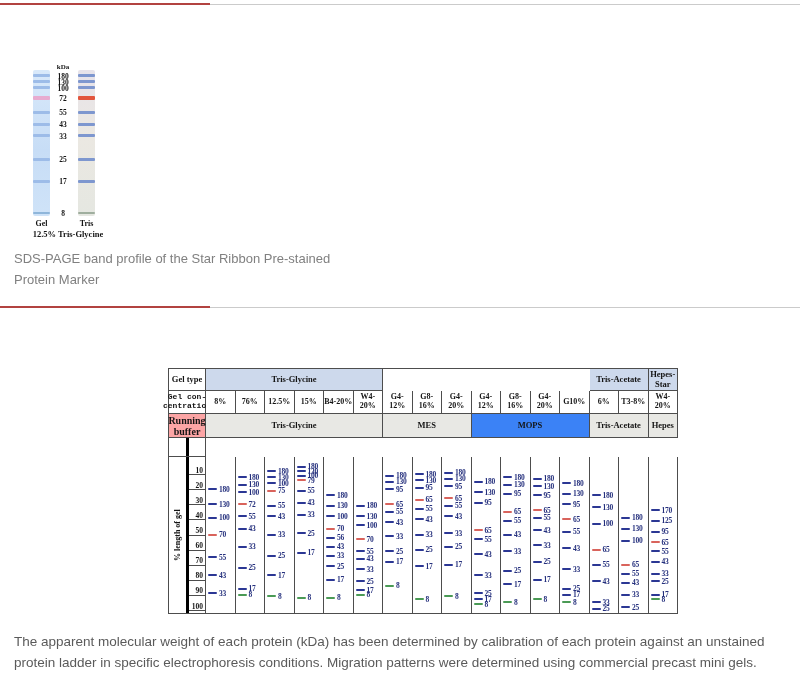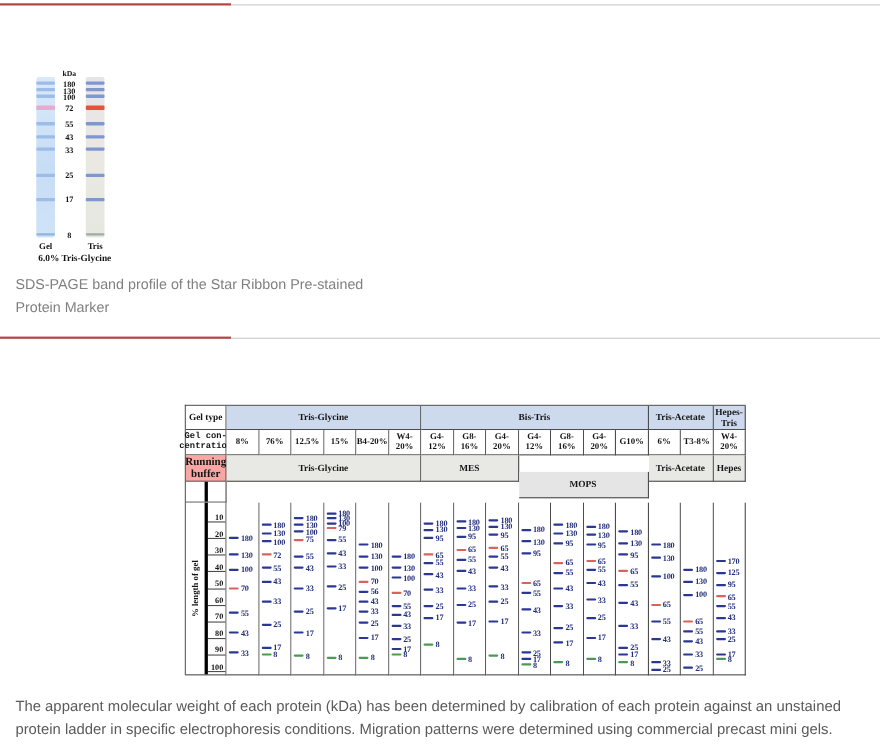--- a/index.html
+++ b/index.html
@@ -82,21 +82,21 @@
         <div class="gband" style="top: 40.8px; height: 3px; background: rgb(126, 151, 207);"></div>
         <div class="gband" style="top: 52.5px; height: 3px; background: rgb(126, 151, 207);"></div>
         <div class="gband" style="top: 64.2px; height: 3px; background: rgb(126, 151, 207);"></div>
         <div class="gband" style="top: 87.6px; height: 3px; background: rgb(126, 151, 207);"></div>
         <div class="gband" style="top: 109.5px; height: 3px; background: rgb(126, 151, 207);"></div>
         <div class="gband" style="top: 142.1px; height: 2px; background: rgb(159, 174, 158);"></div>
       </div>
     <div class="kda-unit">kDa</div>
     <div class="lane-label ll-gel">Gel</div>
     <div class="lane-label ll-blot">Tris</div>
-    <div class="cond-label">6.0% Tris-Glycine</div>
+    <div class="cond-label">12.5% Tris-Glycine</div>
   <div class="gl-label" style="top: 9.8px;">180</div>
       <div class="gl-label" style="top: 15.7px;">130</div>
       <div class="gl-label" style="top: 21.5px;">100</div>
       <div class="gl-label" style="top: 31.7px;">72</div>
       <div class="gl-label" style="top: 46.3px;">55</div>
       <div class="gl-label" style="top: 58px;">43</div>
       <div class="gl-label" style="top: 69.7px;">33</div>
       <div class="gl-label" style="top: 93.1px;">25</div>
       <div class="gl-label" style="top: 115px;">17</div>
       <div class="gl-label" style="top: 147.1px;">8</div>
@@ -106,24 +106,23 @@
 
   <div class="hr hr-2">
     <span class="hr-red"></span>
     <span class="hr-gray"></span>
   </div>
 
 
   <div class="migration-table">
       <div class="mt-cell" style="left: 0px; top: 0px; width: 37px; height: 22px; font-size: 8.5px; background: rgb(255, 255, 255);">Gel type</div>
       <div class="mt-cell" style="left: 37px; top: 0px; width: 177px; height: 22px; font-size: 8.5px; background: rgb(205, 217, 236);">Tris-Glycine</div>
-      <div class="mt-cell" style="left: 214px; top: 0px; width: 206.5px; height: 22px; font-size: 8.5px; background: rgb(205, 217, 236);">Bis-Tris</div>
       <div class="mt-cell" style="left: 420.5px; top: 0px; width: 59px; height: 22px; font-size: 8.5px; background: rgb(205, 217, 236);">Tris-Acetate</div>
       <div class="mt-cell" style="left: 479.5px; top: 0px; width: 29.5px; height: 22px; font-size: 8.5px; background: rgb(205, 217, 236);">Hepes-
-Tris</div>
+Star</div>
       <div class="mt-cell" style="left: 0px; top: 22px; width: 37px; height: 23px; font-size: 8px; background: rgb(255, 255, 255); font-family: Liberation Mono, monospace;">Gel con-
 centration</div>
       <div class="mt-cell" style="left: 37px; top: 22px; width: 29.5px; height: 23px; font-size: 8px; background: rgb(255, 255, 255);">8%</div>
       <div class="mt-cell" style="left: 66.5px; top: 22px; width: 29.5px; height: 23px; font-size: 8px; background: rgb(255, 255, 255);">76%</div>
       <div class="mt-cell" style="left: 96px; top: 22px; width: 29.5px; height: 23px; font-size: 8px; background: rgb(255, 255, 255);">12.5%</div>
       <div class="mt-cell" style="left: 125.5px; top: 22px; width: 29.5px; height: 23px; font-size: 8px; background: rgb(255, 255, 255);">15%</div>
       <div class="mt-cell" style="left: 155px; top: 22px; width: 29.5px; height: 23px; font-size: 8px; background: rgb(255, 255, 255);">B4-20%</div>
       <div class="mt-cell" style="left: 184.5px; top: 22px; width: 29.5px; height: 23px; font-size: 8px; background: rgb(255, 255, 255);">W4-20%</div>
       <div class="mt-cell" style="left: 214px; top: 22px; width: 29.5px; height: 23px; font-size: 8px; background: rgb(255, 255, 255);">G4-12%</div>
       <div class="mt-cell" style="left: 243.5px; top: 22px; width: 29.5px; height: 23px; font-size: 8px; background: rgb(255, 255, 255);">G8-16%</div>
@@ -132,21 +131,21 @@
       <div class="mt-cell" style="left: 332px; top: 22px; width: 29.5px; height: 23px; font-size: 8px; background: rgb(255, 255, 255);">G8-16%</div>
       <div class="mt-cell" style="left: 361.5px; top: 22px; width: 29.5px; height: 23px; font-size: 8px; background: rgb(255, 255, 255);">G4-20%</div>
       <div class="mt-cell" style="left: 391px; top: 22px; width: 29.5px; height: 23px; font-size: 8px; background: rgb(255, 255, 255);">G10%</div>
       <div class="mt-cell" style="left: 420.5px; top: 22px; width: 29.5px; height: 23px; font-size: 8px; background: rgb(255, 255, 255);">6%</div>
       <div class="mt-cell" style="left: 450px; top: 22px; width: 29.5px; height: 23px; font-size: 8px; background: rgb(255, 255, 255);">T3-8%</div>
       <div class="mt-cell" style="left: 479.5px; top: 22px; width: 29.5px; height: 23px; font-size: 8px; background: rgb(255, 255, 255);">W4-20%</div>
       <div class="mt-cell" style="left: 0px; top: 45px; width: 37px; height: 24px; font-size: 10px; background: #fca5a5;">Running
 buffer</div>
       <div class="mt-cell" style="left: 37px; top: 45px; width: 177px; height: 24px; font-size: 8.5px; background: rgb(232, 232, 228);">Tris-Glycine</div>
       <div class="mt-cell" style="left: 214px; top: 45px; width: 88.5px; height: 24px; font-size: 8.5px; background: rgb(232, 232, 228);">MES</div>
-      <div class="mt-cell" style="left: 302.5px; top: 60px; width: 118px; height: 24px; font-size: 8.5px; background: #e5e5e5;">MOPS</div>
+      <div class="mt-cell" style="left: 302.5px; top: 45px; width: 118px; height: 24px; font-size: 8.5px; background: #3b82f6;">MOPS</div>
       <div class="mt-cell" style="left: 420.5px; top: 45px; width: 59px; height: 24px; font-size: 8.5px; background: rgb(232, 232, 228);">Tris-Acetate</div>
       <div class="mt-cell" style="left: 479.5px; top: 45px; width: 29.5px; height: 24px; font-size: 8.5px; background: rgb(232, 232, 228);">Hepes</div>
       <div class="mt-cell" style="left: 0px; top: 69px; width: 37px; height: 19px; font-size: 8px; background: rgb(255, 255, 255);"><div class="vline"></div></div>
       <div class="mt-cell" style="left: 0px; top: 88px; width: 37px; height: 157px; font-size: 8px; background: rgb(255, 255, 255);"><div class="vline"></div><div class="axis-label">% length of gel</div><div class="tick-line" style="top: 17.1px;"></div><div class="tick-label" style="top: 8.6px;">10</div><div class="tick-line" style="top: 32.2px;"></div><div class="tick-label" style="top: 23.7px;">20</div><div class="tick-line" style="top: 47.3px;"></div><div class="tick-label" style="top: 38.8px;">30</div><div class="tick-line" style="top: 62.4px;"></div><div class="tick-label" style="top: 53.9px;">40</div><div class="tick-line" style="top: 77.5px;"></div><div class="tick-label" style="top: 69px;">50</div><div class="tick-line" style="top: 92.6px;"></div><div class="tick-label" style="top: 84.1px;">60</div><div class="tick-line" style="top: 107.7px;"></div><div class="tick-label" style="top: 99.2px;">70</div><div class="tick-line" style="top: 122.8px;"></div><div class="tick-label" style="top: 114.3px;">80</div><div class="tick-line" style="top: 137.9px;"></div><div class="tick-label" style="top: 129.4px;">90</div><div class="tick-line" style="top: 153px;"></div><div class="tick-label" style="top: 144.5px;">100</div></div>
       <div class="mt-cell" style="left: 37px; top: 88px; width: 29.5px; height: 157px; font-size: 7.5px; background: rgb(255, 255, 255);"><div class="band-row" style="top: 28.7px;"><span class="band-dash" style="background: rgb(43, 55, 148);"></span><span class="band-kda">180</span></div><div class="band-row" style="top: 43.8px;"><span class="band-dash" style="background: rgb(43, 55, 148);"></span><span class="band-kda">130</span></div><div class="band-row" style="top: 57.4px;"><span class="band-dash" style="background: rgb(43, 55, 148);"></span><span class="band-kda">100</span></div><div class="band-row" style="top: 74px;"><span class="band-dash" style="background: rgb(217, 99, 92);"></span><span class="band-kda">70</span></div><div class="band-row" style="top: 96.7px;"><span class="band-dash" style="background: rgb(43, 55, 148);"></span><span class="band-kda">55</span></div><div class="band-row" style="top: 114.8px;"><span class="band-dash" style="background: rgb(43, 55, 148);"></span><span class="band-kda">43</span></div><div class="band-row" style="top: 132.9px;"><span class="band-dash" style="background: rgb(43, 55, 148);"></span><span class="band-kda">33</span></div></div>
       <div class="mt-cell" style="left: 66.5px; top: 88px; width: 29.5px; height: 157px; font-size: 7.5px; background: rgb(255, 255, 255);"><div class="band-row" style="top: 16.6px;"><span class="band-dash" style="background: rgb(43, 55, 148);"></span><span class="band-kda">180</span></div><div class="band-row" style="top: 24.2px;"><span class="band-dash" style="background: rgb(43, 55, 148);"></span><span class="band-kda">130</span></div><div class="band-row" style="top: 31.7px;"><span class="band-dash" style="background: rgb(43, 55, 148);"></span><span class="band-kda">100</span></div><div class="band-row" style="top: 43.8px;"><span class="band-dash" style="background: rgb(217, 99, 92);"></span><span class="band-kda">72</span></div><div class="band-row" style="top: 55.9px;"><span class="band-dash" style="background: rgb(43, 55, 148);"></span><span class="band-kda">55</span></div><div class="band-row" style="top: 68px;"><span class="band-dash" style="background: rgb(43, 55, 148);"></span><span class="band-kda">43</span></div><div class="band-row" style="top: 86.1px;"><span class="band-dash" style="background: rgb(43, 55, 148);"></span><span class="band-kda">33</span></div><div class="band-row" style="top: 107.2px;"><span class="band-dash" style="background: rgb(43, 55, 148);"></span><span class="band-kda">25</span></div><div class="band-row" style="top: 128.4px;"><span class="band-dash" style="background: rgb(43, 55, 148);"></span><span class="band-kda">17</span></div><div class="band-row" style="top: 134.4px;"><span class="band-dash" style="background: rgb(74, 154, 85);"></span><span class="band-kda">8</span></div></div>
       <div class="mt-cell" style="left: 96px; top: 88px; width: 29.5px; height: 157px; font-size: 7.5px; background: rgb(255, 255, 255);"><div class="band-row" style="top: 10.6px;"><span class="band-dash" style="background: rgb(43, 55, 148);"></span><span class="band-kda">180</span></div><div class="band-row" style="top: 16.6px;"><span class="band-dash" style="background: rgb(43, 55, 148);"></span><span class="band-kda">130</span></div><div class="band-row" style="top: 22.7px;"><span class="band-dash" style="background: rgb(43, 55, 148);"></span><span class="band-kda">100</span></div><div class="band-row" style="top: 30.2px;"><span class="band-dash" style="background: rgb(217, 99, 92);"></span><span class="band-kda">75</span></div><div class="band-row" style="top: 45.3px;"><span class="band-dash" style="background: rgb(43, 55, 148);"></span><span class="band-kda">55</span></div><div class="band-row" style="top: 55.9px;"><span class="band-dash" style="background: rgb(43, 55, 148);"></span><span class="band-kda">43</span></div><div class="band-row" style="top: 74px;"><span class="band-dash" style="background: rgb(43, 55, 148);"></span><span class="band-kda">33</span></div><div class="band-row" style="top: 95.1px;"><span class="band-dash" style="background: rgb(43, 55, 148);"></span><span class="band-kda">25</span></div><div class="band-row" style="top: 114.8px;"><span class="band-dash" style="background: rgb(43, 55, 148);"></span><span class="band-kda">17</span></div><div class="band-row" style="top: 135.9px;"><span class="band-dash" style="background: rgb(74, 154, 85);"></span><span class="band-kda">8</span></div></div>
       <div class="mt-cell" style="left: 125.5px; top: 88px; width: 29.5px; height: 157px; font-size: 7.5px; background: rgb(255, 255, 255);"><div class="band-row" style="top: 6.1px;"><span class="band-dash" style="background: rgb(43, 55, 148);"></span><span class="band-kda">180</span></div><div class="band-row" style="top: 10.6px;"><span class="band-dash" style="background: rgb(43, 55, 148);"></span><span class="band-kda">130</span></div><div class="band-row" style="top: 15.1px;"><span class="band-dash" style="background: rgb(43, 55, 148);"></span><span class="band-kda">100</span></div><div class="band-row" style="top: 19.6px;"><span class="band-dash" style="background: rgb(217, 99, 92);"></span><span class="band-kda">79</span></div><div class="band-row" style="top: 30.2px;"><span class="band-dash" style="background: rgb(43, 55, 148);"></span><span class="band-kda">55</span></div><div class="band-row" style="top: 42.3px;"><span class="band-dash" style="background: rgb(43, 55, 148);"></span><span class="band-kda">43</span></div><div class="band-row" style="top: 54.4px;"><span class="band-dash" style="background: rgb(43, 55, 148);"></span><span class="band-kda">33</span></div><div class="band-row" style="top: 72.5px;"><span class="band-dash" style="background: rgb(43, 55, 148);"></span><span class="band-kda">25</span></div><div class="band-row" style="top: 92.1px;"><span class="band-dash" style="background: rgb(43, 55, 148);"></span><span class="band-kda">17</span></div><div class="band-row" style="top: 137.4px;"><span class="band-dash" style="background: rgb(74, 154, 85);"></span><span class="band-kda">8</span></div></div>
       <div class="mt-cell" style="left: 155px; top: 88px; width: 29.5px; height: 157px; font-size: 7.5px; background: rgb(255, 255, 255);"><div class="band-row" style="top: 34.7px;"><span class="band-dash" style="background: rgb(43, 55, 148);"></span><span class="band-kda">180</span></div><div class="band-row" style="top: 45.3px;"><span class="band-dash" style="background: rgb(43, 55, 148);"></span><span class="band-kda">130</span></div><div class="band-row" style="top: 55.9px;"><span class="band-dash" style="background: rgb(43, 55, 148);"></span><span class="band-kda">100</span></div><div class="band-row" style="top: 68px;"><span class="band-dash" style="background: rgb(217, 99, 92);"></span><span class="band-kda">70</span></div><div class="band-row" style="top: 77px;"><span class="band-dash" style="background: rgb(43, 55, 148);"></span><span class="band-kda">56</span></div><div class="band-row" style="top: 86.1px;"><span class="band-dash" style="background: rgb(43, 55, 148);"></span><span class="band-kda">43</span></div><div class="band-row" style="top: 95.1px;"><span class="band-dash" style="background: rgb(43, 55, 148);"></span><span class="band-kda">33</span></div><div class="band-row" style="top: 105.7px;"><span class="band-dash" style="background: rgb(43, 55, 148);"></span><span class="band-kda">25</span></div><div class="band-row" style="top: 119.3px;"><span class="band-dash" style="background: rgb(43, 55, 148);"></span><span class="band-kda">17</span></div><div class="band-row" style="top: 137.4px;"><span class="band-dash" style="background: rgb(74, 154, 85);"></span><span class="band-kda">8</span></div></div>
       <div class="mt-cell" style="left: 184.5px; top: 88px; width: 29.5px; height: 157px; font-size: 7.5px; background: rgb(255, 255, 255);"><div class="band-row" style="top: 45.3px;"><span class="band-dash" style="background: rgb(43, 55, 148);"></span><span class="band-kda">180</span></div><div class="band-row" style="top: 55.9px;"><span class="band-dash" style="background: rgb(43, 55, 148);"></span><span class="band-kda">130</span></div><div class="band-row" style="top: 64.9px;"><span class="band-dash" style="background: rgb(43, 55, 148);"></span><span class="band-kda">100</span></div><div class="band-row" style="top: 78.5px;"><span class="band-dash" style="background: rgb(217, 99, 92);"></span><span class="band-kda">70</span></div><div class="band-row" style="top: 90.6px;"><span class="band-dash" style="background: rgb(43, 55, 148);"></span><span class="band-kda">55</span></div><div class="band-row" style="top: 98.2px;"><span class="band-dash" style="background: rgb(43, 55, 148);"></span><span class="band-kda">43</span></div><div class="band-row" style="top: 108.7px;"><span class="band-dash" style="background: rgb(43, 55, 148);"></span><span class="band-kda">33</span></div><div class="band-row" style="top: 120.8px;"><span class="band-dash" style="background: rgb(43, 55, 148);"></span><span class="band-kda">25</span></div><div class="band-row" style="top: 129.9px;"><span class="band-dash" style="background: rgb(43, 55, 148);"></span><span class="band-kda">17</span></div><div class="band-row" style="top: 134.4px;"><span class="band-dash" style="background: rgb(74, 154, 85);"></span><span class="band-kda">8</span></div></div>

